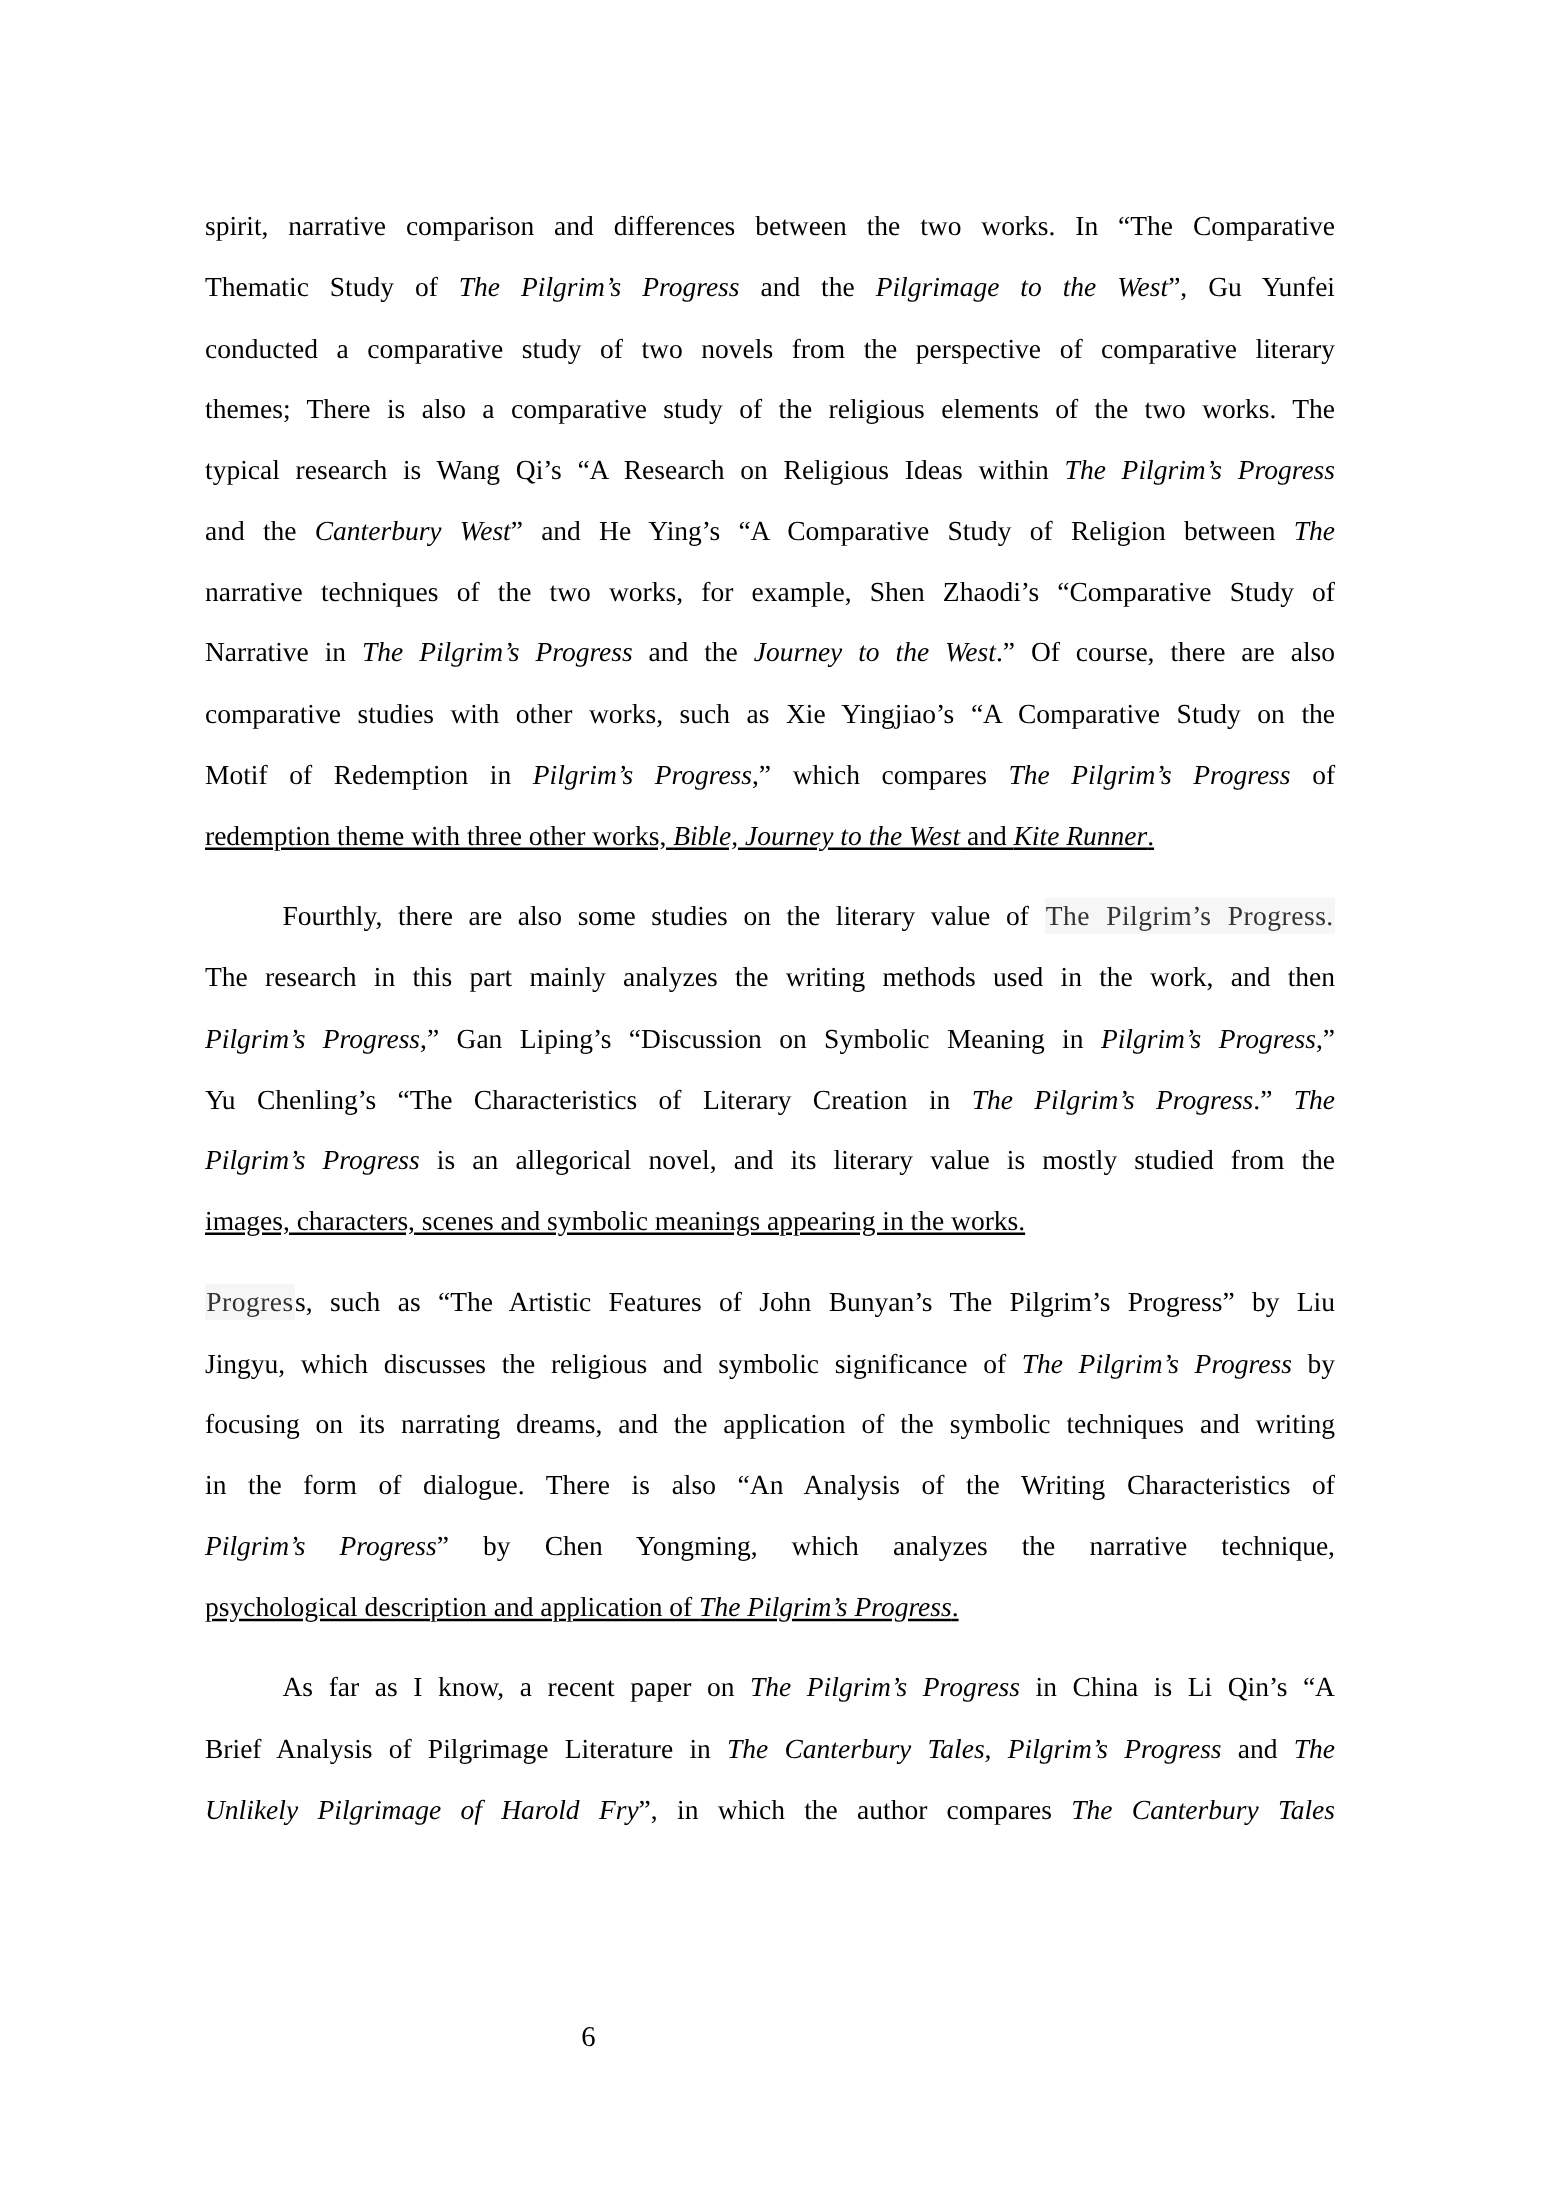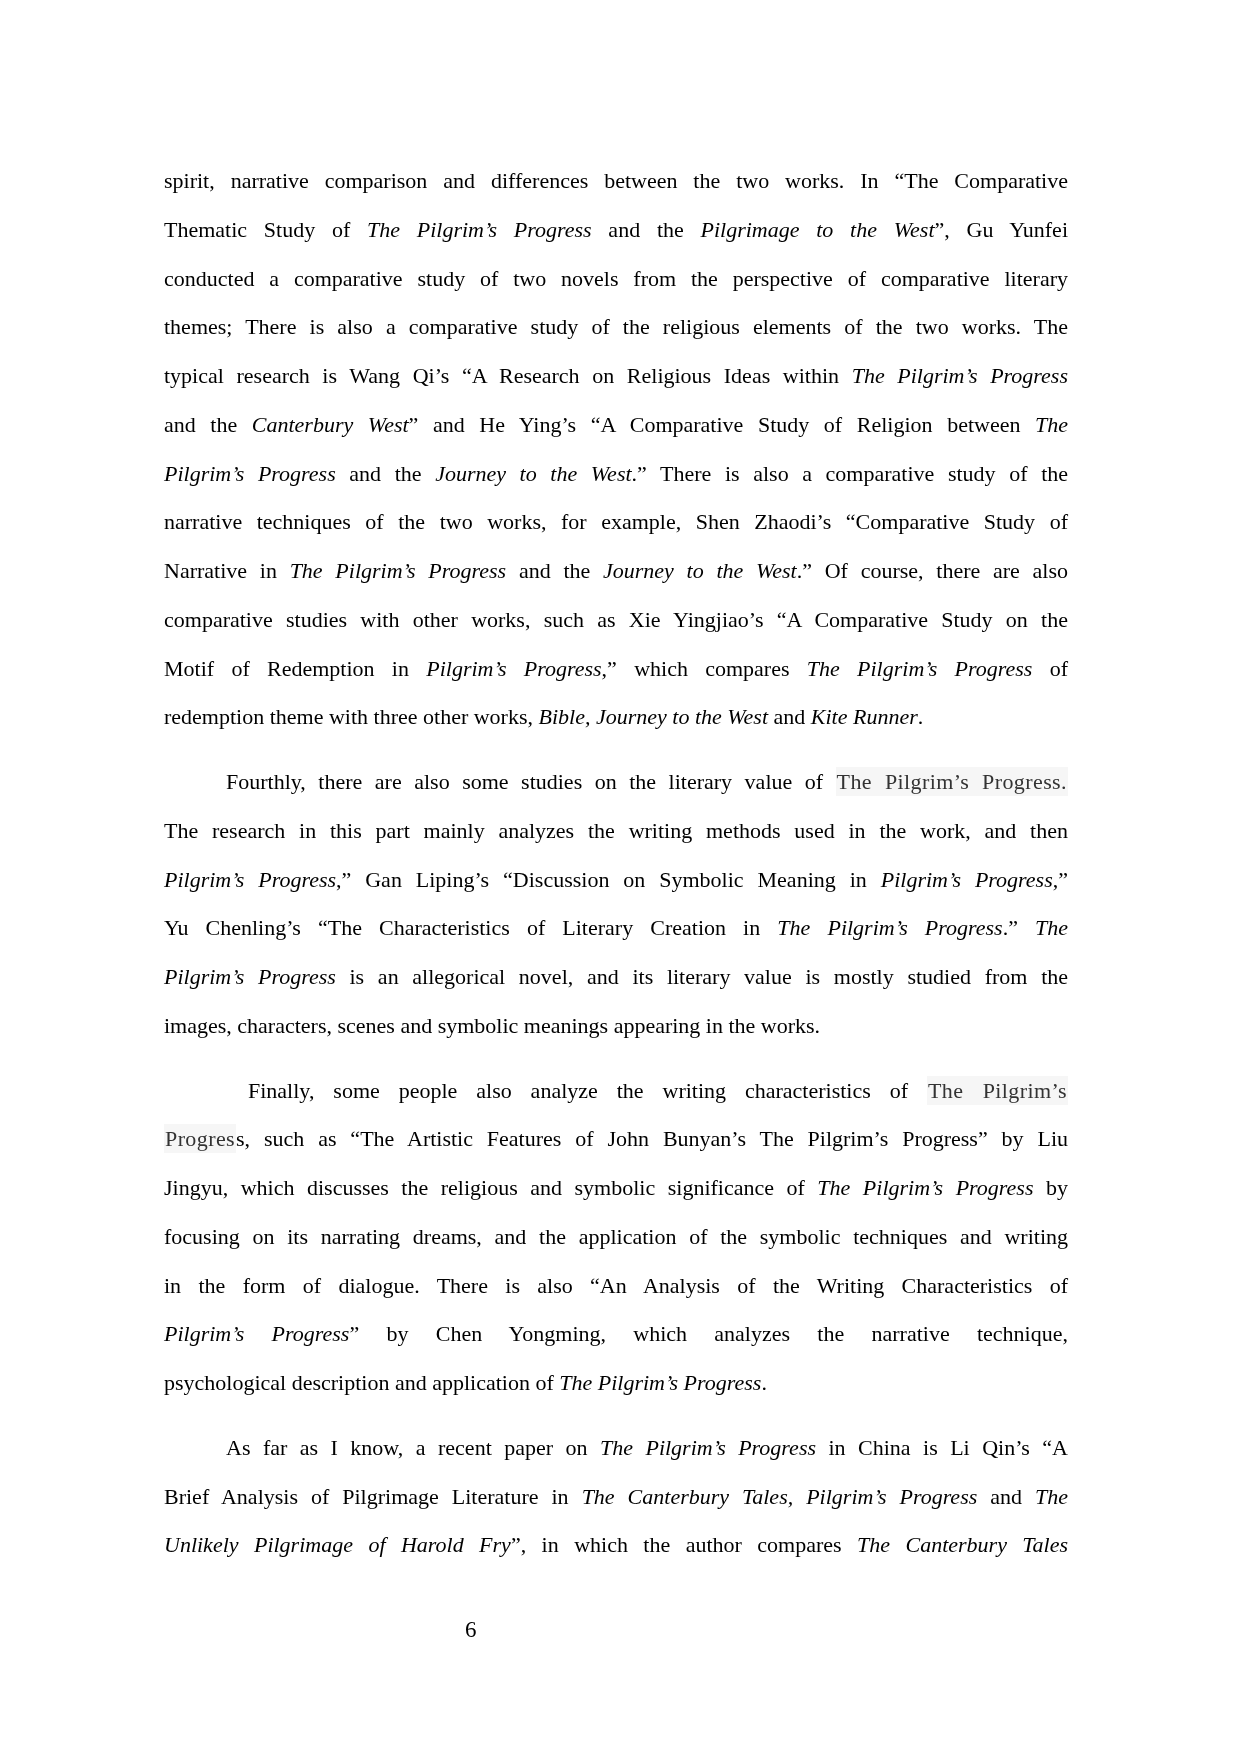--- a/index.html
+++ b/index.html
@@ -32,20 +32,21 @@
     font-size: 22px;
     word-spacing: -2px;
     text-align: justify;
     text-align-last: justify;
     white-space: normal;
     overflow: visible;
   }
   .line.last {
     text-align-last: left;
     word-spacing: 0;
+    text-decoration: underline;
   }
   .line.indent1 { text-indent: 62px; }
   .line.indent2 { text-indent: 84px; }
   .seg-n { font-style: normal; }
   .seg-i { font-style: italic; }
   .seg-e {
     color: var(--hl-color, #333333);
     background: var(--hl-bg, #f6f6f6);
     letter-spacing: 0.4px;
     padding: 2px 1px;
@@ -64,37 +65,35 @@
 
 <div class="page">
   <div class="textblock">
       <div class="paragraph">
         <div class="line"><span class="seg-n">spirit, narrative comparison and differences between the two works. In “The Comparative</span></div>
         <div class="line"><span class="seg-n">Thematic Study of </span><span class="seg-i">The Pilgrim’s Progress</span><span class="seg-n"> and the </span><span class="seg-i">Pilgrimage to the West</span><span class="seg-n">”, Gu Yunfei</span></div>
         <div class="line"><span class="seg-n">conducted a comparative study of two novels from the perspective of comparative literary</span></div>
         <div class="line"><span class="seg-n">themes; There is also a comparative study of the religious elements of the two works. The</span></div>
         <div class="line"><span class="seg-n">typical research is Wang Qi’s “A Research on Religious Ideas within </span><span class="seg-i">The Pilgrim’s Progress</span></div>
         <div class="line"><span class="seg-n">and the </span><span class="seg-i">Canterbury West</span><span class="seg-n">” and He Ying’s “A Comparative Study of Religion between </span><span class="seg-i">The</span></div>
-        <div class="line"><span class="seg-i">Pilgrim’s Progress</span><span class="seg-n"> and the </span><span class="seg-i">Journey to the West</span><span class="seg-n">.” There is also a comparative study of the</span></div>
         <div class="line"><span class="seg-n">narrative techniques of the two works, for example, Shen Zhaodi’s “Comparative Study of</span></div>
         <div class="line"><span class="seg-n">Narrative in </span><span class="seg-i">The Pilgrim’s Progress</span><span class="seg-n"> and the </span><span class="seg-i">Journey to the West</span><span class="seg-n">.” Of course, there are also</span></div>
         <div class="line"><span class="seg-n">comparative studies with other works, such as Xie Yingjiao’s “A Comparative Study on the</span></div>
         <div class="line"><span class="seg-n">Motif of Redemption in </span><span class="seg-i">Pilgrim’s Progress</span><span class="seg-n">,” which compares </span><span class="seg-i">The Pilgrim’s Progress</span><span class="seg-n"> of</span></div>
         <div class="line last"><span class="seg-n">redemption theme with three other works, </span><span class="seg-i">Bible, Journey to the West</span><span class="seg-n"> and </span><span class="seg-i">Kite Runner</span><span class="seg-n">.</span></div>
       </div>
       <div class="paragraph">
         <div class="line indent1"><span class="seg-n">Fourthly, there are also some studies on the literary value of </span><span class="seg-e">The Pilgrim’s Progress.</span></div>
         <div class="line"><span class="seg-n">The research in this part mainly analyzes the writing methods used in the work, and then</span></div>
         <div class="line"><span class="seg-i">Pilgrim’s Progress</span><span class="seg-n">,” Gan Liping’s “Discussion on Symbolic Meaning in </span><span class="seg-i">Pilgrim’s Progress</span><span class="seg-n">,”</span></div>
         <div class="line"><span class="seg-n">Yu Chenling’s “The Characteristics of Literary Creation in </span><span class="seg-i">The Pilgrim’s Progress</span><span class="seg-n">.” </span><span class="seg-i">The</span></div>
         <div class="line"><span class="seg-i">Pilgrim’s Progress</span><span class="seg-n"> is an allegorical novel, and its literary value is mostly studied from the</span></div>
         <div class="line last"><span class="seg-n">images, characters, scenes and symbolic meanings appearing in the works.</span></div>
       </div>
       <div class="paragraph">
-        <div class="line indent2"><span class="seg-n">Finally, some people also analyze the writing characteristics of </span><span class="seg-e">The Pilgrim’s</span></div>
         <div class="line"><span class="seg-e">Progres</span><span class="seg-n">s, such as “The Artistic Features of John Bunyan’s The Pilgrim’s Progress” by Liu</span></div>
         <div class="line"><span class="seg-n">Jingyu, which discusses the religious and symbolic significance of </span><span class="seg-i">The Pilgrim’s Progress</span><span class="seg-n"> by</span></div>
         <div class="line"><span class="seg-n">focusing on its narrating dreams, and the application of the symbolic techniques and writing</span></div>
         <div class="line"><span class="seg-n">in the form of dialogue. There is also “An Analysis of the Writing Characteristics of</span></div>
         <div class="line"><span class="seg-i">Pilgrim’s Progress</span><span class="seg-n">” by Chen Yongming, which analyzes the narrative technique,</span></div>
         <div class="line last"><span class="seg-n">psychological description and application of </span><span class="seg-i">The Pilgrim’s Progress</span><span class="seg-n">.</span></div>
       </div>
       <div class="paragraph">
         <div class="line indent1"><span class="seg-n">As far as I know, a recent paper on </span><span class="seg-i">The Pilgrim’s Progress</span><span class="seg-n"> in China is Li Qin’s “A</span></div>
         <div class="line"><span class="seg-n">Brief Analysis of Pilgrimage Literature in </span><span class="seg-i">The Canterbury Tales, Pilgrim’s Progress</span><span class="seg-n"> and </span><span class="seg-i">The</span></div>

